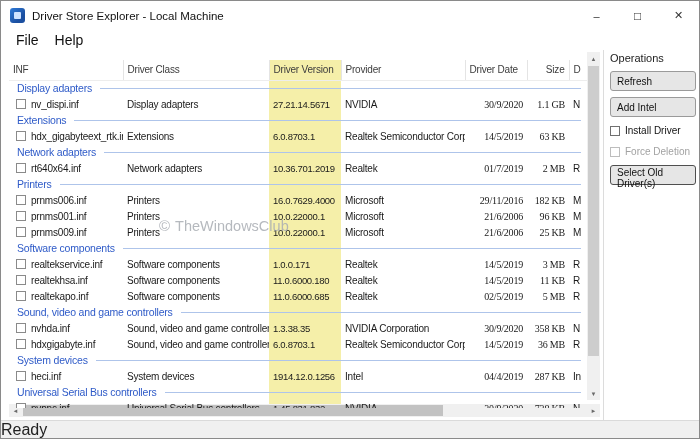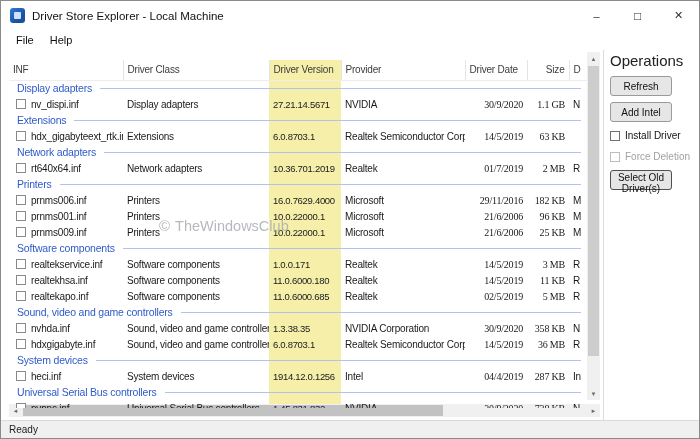--- a/index.html
+++ b/index.html
@@ -15,21 +15,21 @@
     background:linear-gradient(135deg,#2f7bd9 0%, #1b4fa0 70%); position:relative; }
   .app-icon::after { content:""; position:absolute; left:4px; top:4px; width:7px; height:7px;
     background:#cfe3ff; border-radius:1px; }
   .title-text { margin-left:7px; font-size:11.5px; color:#111; }
   .win-controls { margin-left:auto; display:flex; height:100%; }
   .win-btn { width:41px; height:100%; display:flex; align-items:center; justify-content:center;
     font-size:11px; color:#333; }
   .win-btn.max { font-size:12px; }
   
   .menubar { height:20px; display:flex; align-items:center; padding-left:7px; background:#fff; }
-  .menu-item { padding:2px 8px; font-size:11px; color:#111; }
+  .menu-item { padding:2px 8px; font-size:14px; color:#111; }
   
   .content { position:absolute; top:49px; left:0; right:0; bottom:18px; background:#fff; }
   .viewport { position:absolute; left:8px; top:10px; width:578px; height:348px; overflow:hidden; }
   .hl-band { position:absolute; left:260px; top:0; width:72px; height:100%; background:#f5efa9; z-index:0; }
   table.grid { border-collapse:collapse; table-layout:fixed; width:578px; position:relative; z-index:1;
     background:transparent; font-size:10px; letter-spacing:-0.2px; }
   table.grid th { height:20px; font-weight:normal; color:#3c3c3c; text-align:left; padding:0 4px;
     border-right:1px solid #e4e4e4; border-bottom:1px solid #ededed; white-space:nowrap; overflow:hidden; }
   table.grid th.num { text-align:right; }
   table.grid td { height:16px; padding:0 4px; white-space:nowrap; overflow:hidden; }
@@ -46,34 +46,34 @@
     font-size:6px; color:#6a6a6a; }
   .vthumb { position:absolute; left:1px; top:14px; width:11px; height:290px; background:#cdcdcd; }
   .sarrow.bottom { position:absolute; bottom:0; left:0; right:0; }
   .hscroll { position:absolute; left:8px; top:354px; width:591px; height:13px; background:#f0f0f0; display:flex; align-items:center; }
   .harrow { width:13px; height:13px; display:flex; align-items:center; justify-content:center; font-size:6px; color:#6a6a6a; flex:0 0 auto; }
   .hthumb { height:11px; width:420px; background:#c2c2c2; margin-left:1px; }
   .harrow.right { margin-left:auto; }
   
   .ops { position:absolute; left:602px; top:0; bottom:0; right:0; border-left:1px solid #dcdcdc;
     padding:2px 5px 0 6px; background:#fff; }
-  .ops-title { font-size:15px; color:#222; margin-bottom:7px; }
-  .btn { display:block; width:62px; height:20px; margin:0 0 6px 0; background:#e6e6e6;
+  .ops-title { font-size:11px; color:#222; margin-bottom:7px; }
+  .btn { display:block; width:86px; height:20px; margin:0 0 6px 0; background:#e6e6e6;
     border:1px solid #9a9a9a; border-radius:3px; font-family:"Liberation Sans", sans-serif;
-    font-size:10px; color:#111; text-align:center; }
+    font-size:10px; color:#111; text-align:left; }
   .btn.disabled { color:#a2a2a2; border-color:#c3c3c3; background:#efefef; }
   .btn.primary { border-color:#4f4f4f; }
   .chk { display:flex; align-items:center; height:15px; margin:2px 0 6px 0; font-size:10px; color:#111; }
   .chk .box { width:10px; height:10px; border:1px solid #707070; background:#fff; margin-right:5px; flex:0 0 auto; }
   .chk.disabled { color:#a2a2a2; }
   .chk.disabled .box { border-color:#bdbdbd; }
   
   .statusbar { position:absolute; left:0; right:0; bottom:0; height:18px; background:#f0f0f0;
-    border-top:1px solid #dadada; display:flex; align-items:center; padding-left:8px;
-    font-size:10px; color:#222; }
+    border-top:1px solid #dadada; display:flex; align-items:center; 
+    font-size:16px; color:#222; }
   
   .watermark { position:absolute; left:158px; top:216px; z-index:5; display:flex; align-items:center;
     color:#a9adb3; opacity:0.85; font-size:14.5px; pointer-events:none; }
   .watermark .wm-symbol { font-size:15px; margin-right:5px; }
 </style>
 </head>
 <body>
 
 <div class="window">
 

